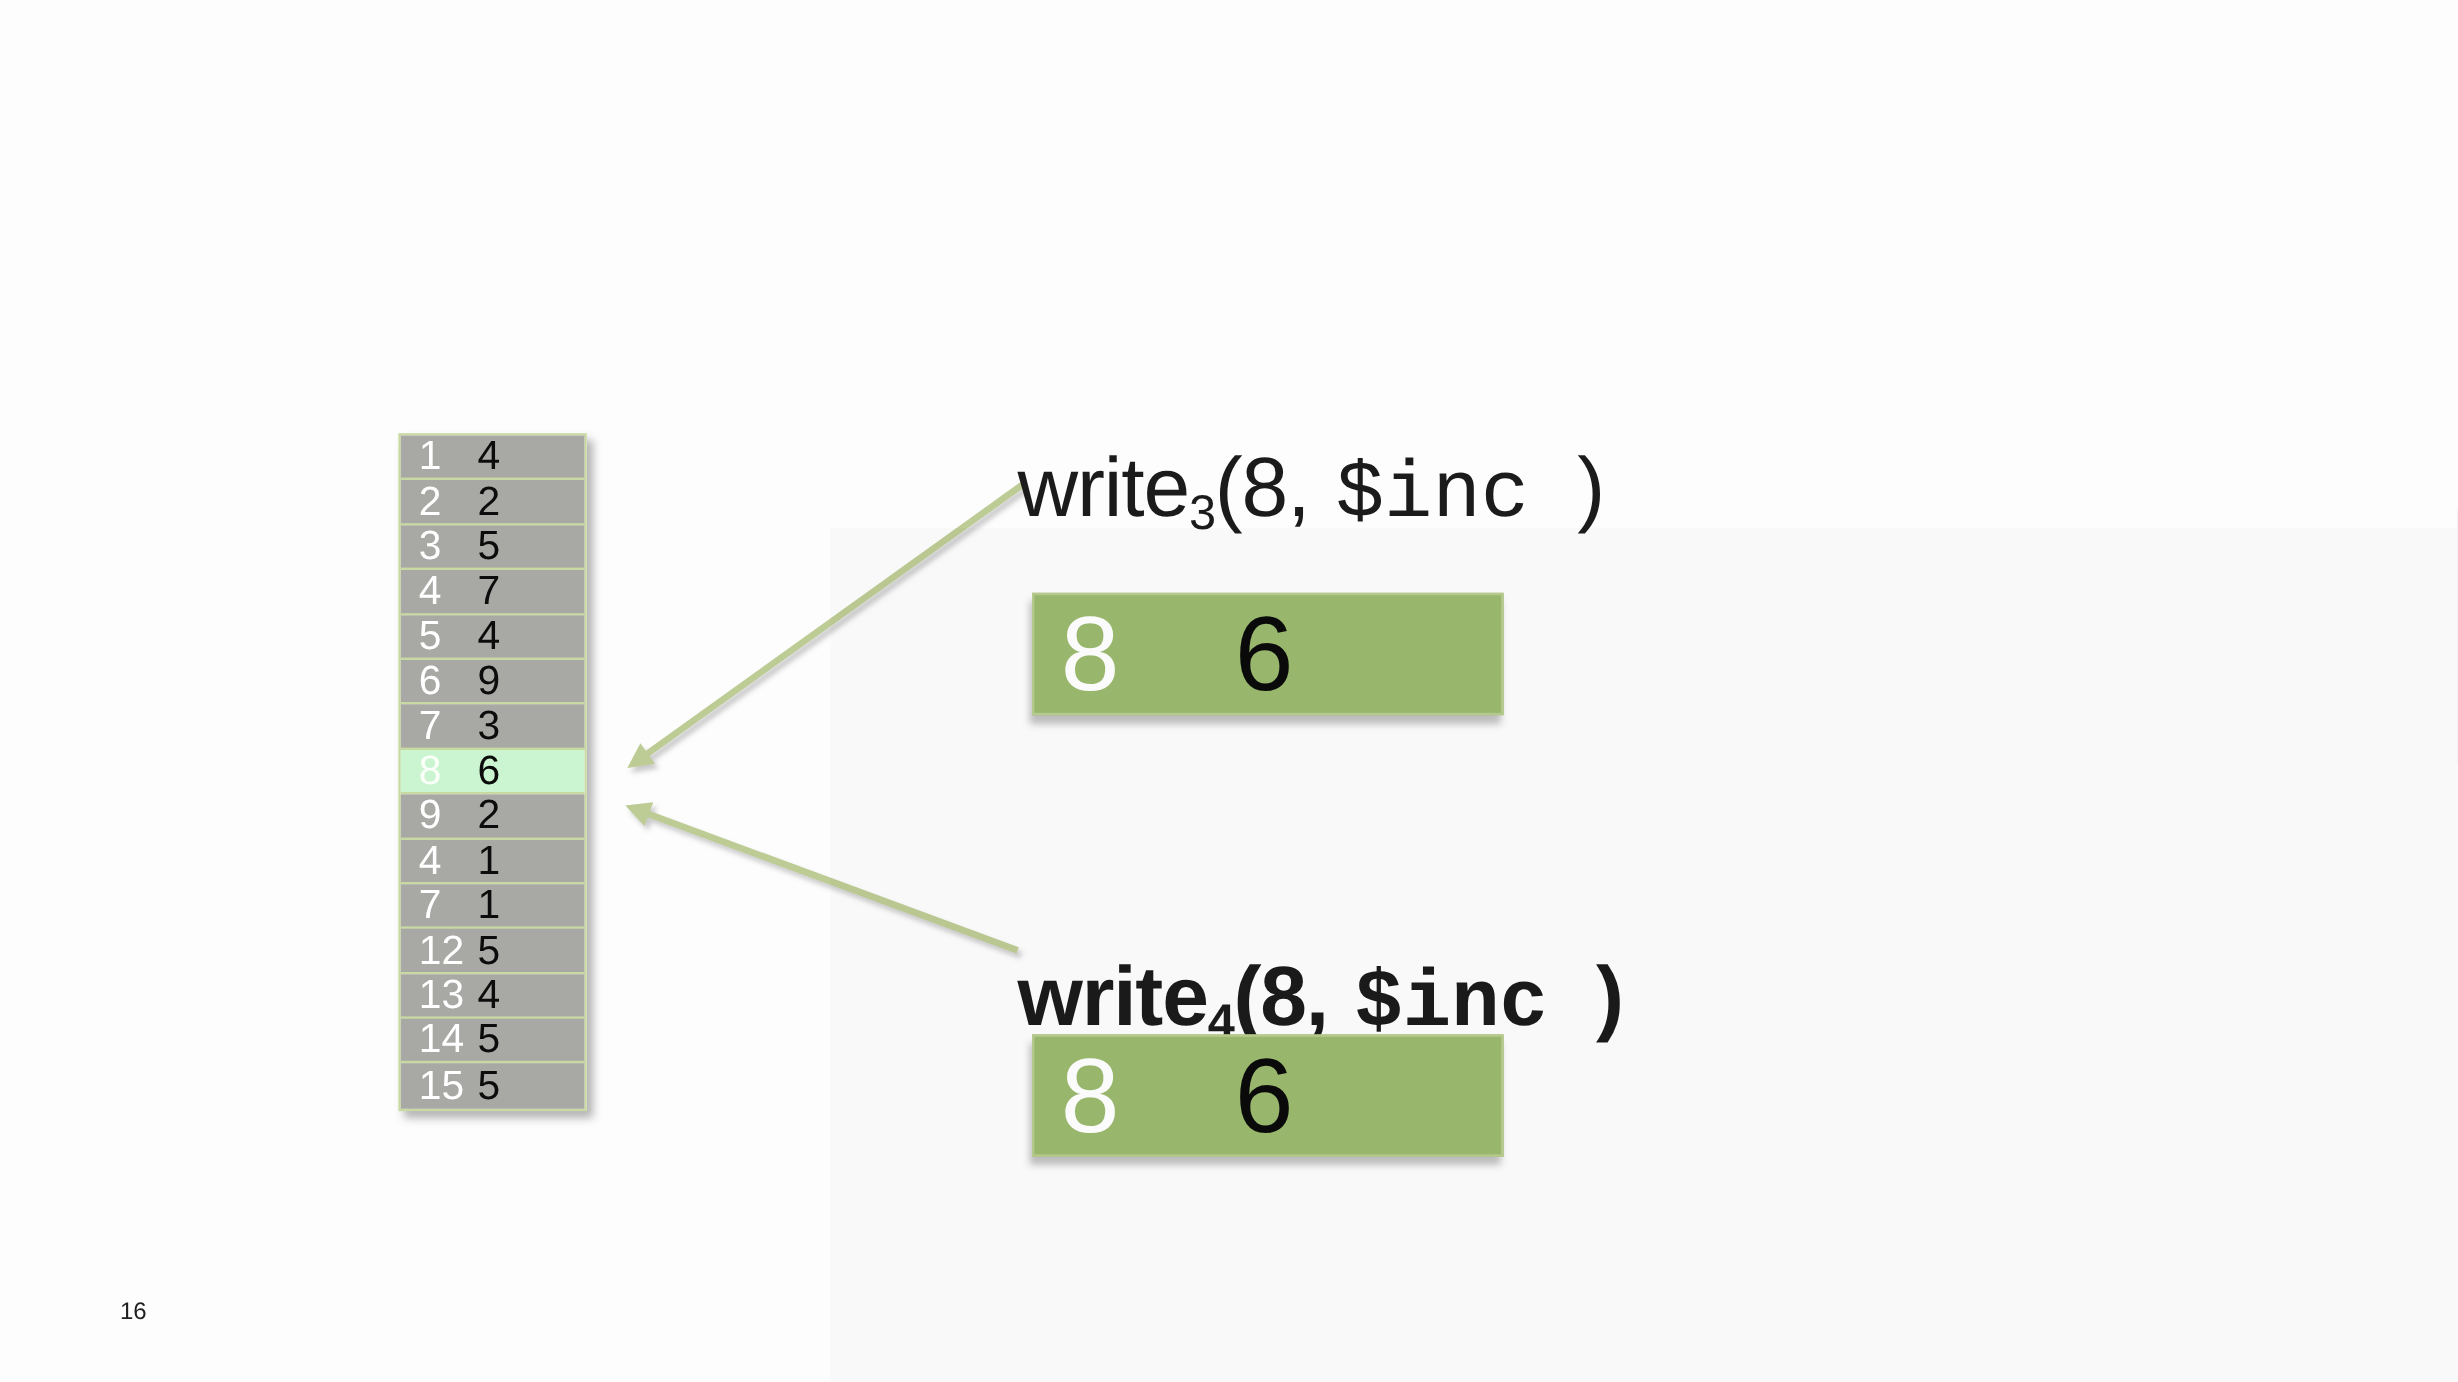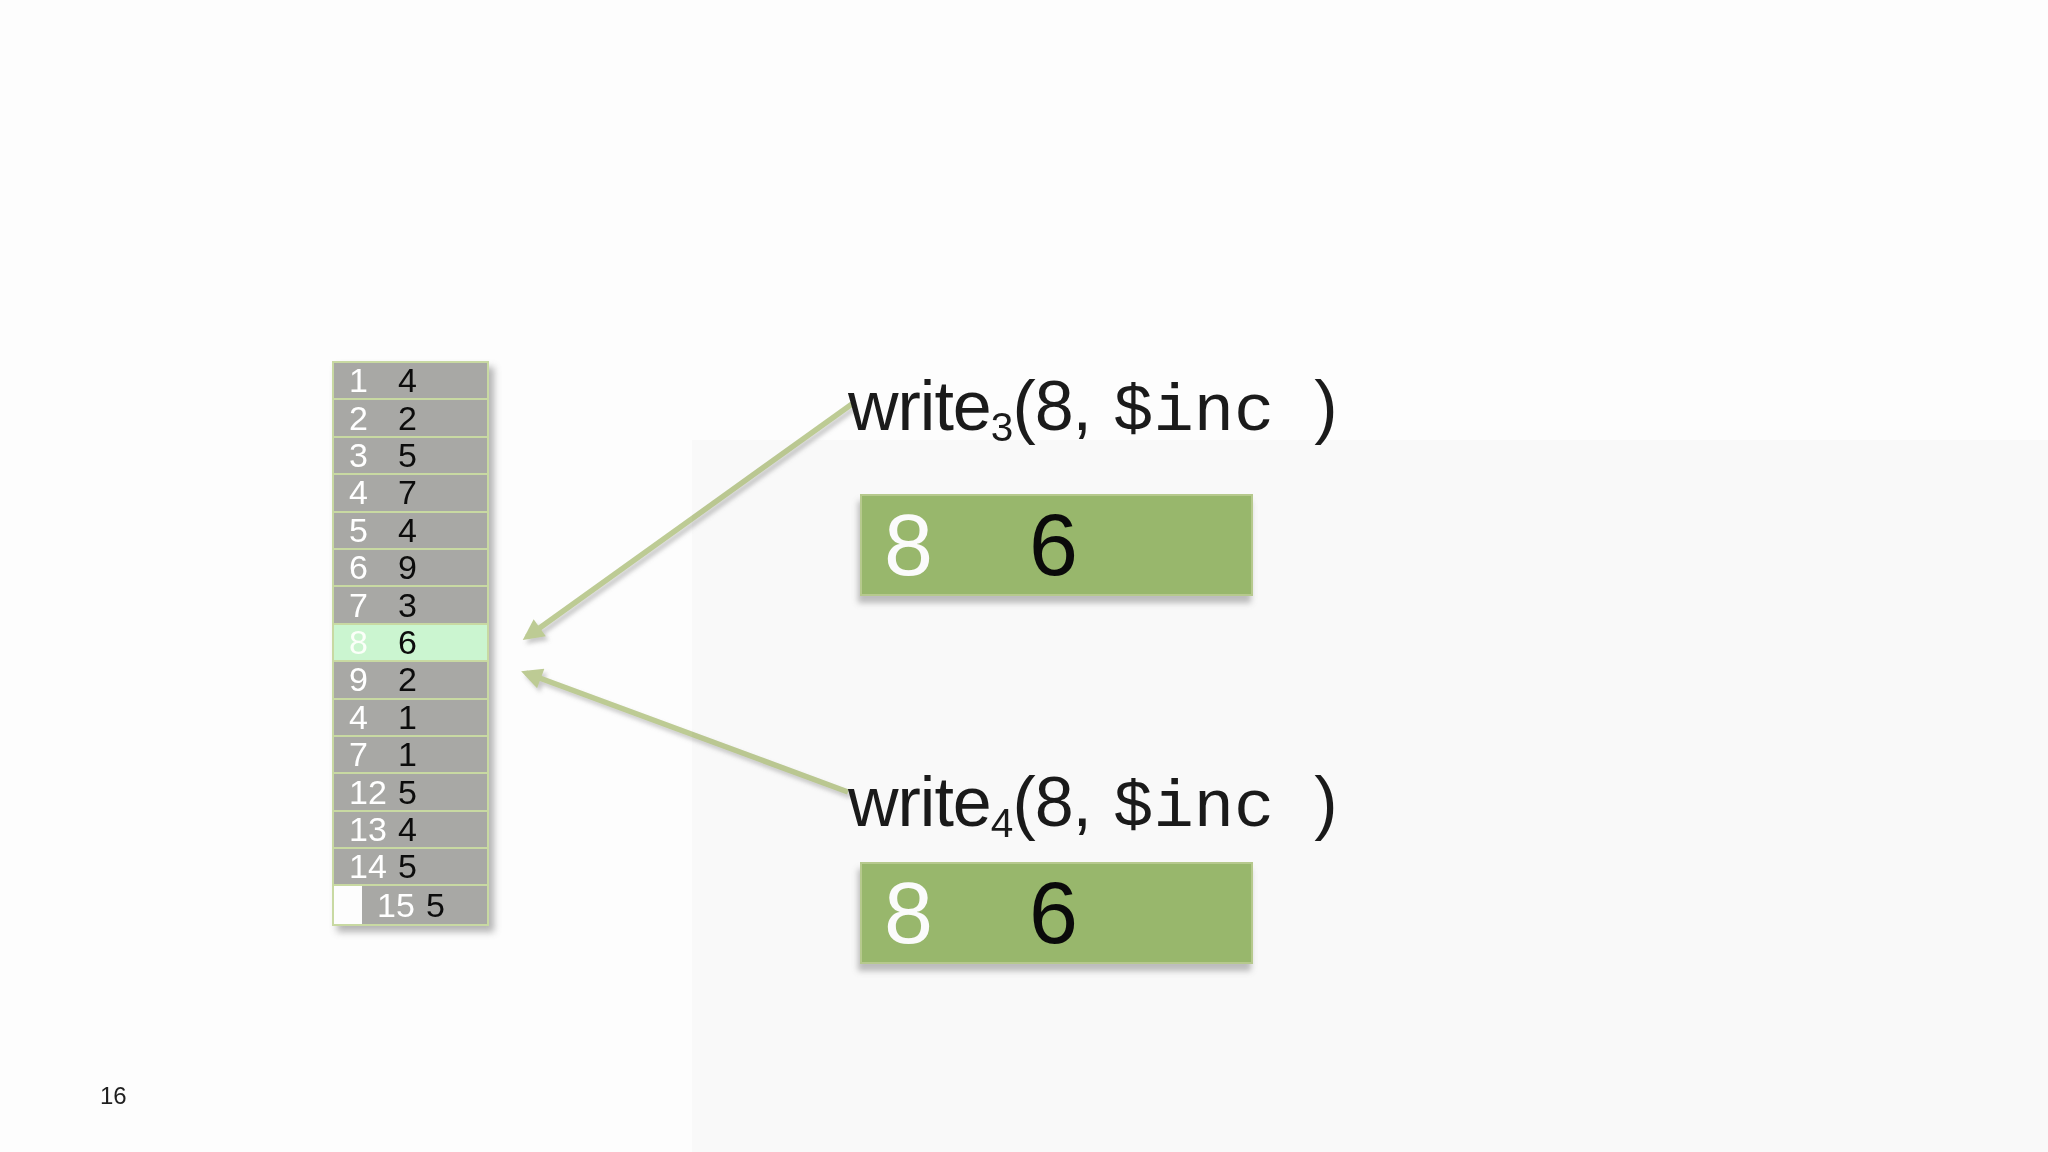--- a/index.html
+++ b/index.html
@@ -34,21 +34,21 @@
     border:2px solid var(--border_green);
     box-shadow:5px 6px 7px rgba(90,90,90,0.45);
   }
   .drow{
     display:flex;align-items:center;
     height:37.4px;
     background:var(--row_gray);
     border-bottom:2px solid var(--border_green);
     font-size:34px;line-height:37px;
   }
-  .drow:last-child{border-bottom:none;margin-left:28px;}
+  .drow:last-child{border-bottom:none;}
   .drow .rid{
     width:64px;padding-left:15px;
     color:#ffffff;
   }
   .drow .rval{color:#0c0c0c;}
   .drow.hl{background:var(--highlight_green);}
   .drow.hl .rid{color:#fbfff9;}
 
   
   .arrows{
@@ -59,21 +59,21 @@
     stroke:var(--arrow_green);stroke-width:5.5;fill:none;
   }
 
   
   .write{
     position:absolute;left:848px;
     font-size:70px;line-height:84px;letter-spacing:-1px;
     color:var(--ink);white-space:nowrap;
   }
   .write-a{top:340px;margin-top:24px;}
-  .write-b{top:760px;}
+  .write-b{top:788px;font-weight:bold;}
   .write .sub{
     font-size:0.58em;
     position:relative;top:0.26em;
   }
   .write .mono{
     font-family:"Liberation Mono",monospace;
     font-size:0.96em;letter-spacing:0;
     margin-left:22px;
   }
   .write .close{margin-left:40px;letter-spacing:0;}
@@ -88,21 +88,21 @@
     font-size:88px;
   }
   .gbox-a{top:494px;}
   .gbox-b{top:862px;}
   .gbox .gkey{color:#ffffff;margin-left:22px;}
   .gbox .gval{color:#0b0b0b;margin-left:96px;}
 
   
   .pagenum{
     position:absolute;left:100px;top:1082px;
-    font-size:24px;color:#1f1f1f;
+    font-size:20px;color:#1f1f1f;
   }
   .logo{
     position:absolute;left:1776px;top:1072px;
     font-family:"Liberation Serif",serif;font-weight:bold;
     font-size:44px;letter-spacing:1px;white-space:nowrap;
   }
   .logo .logo-a{color:var(--logo_dark);}
   .logo .logo-b{color:var(--logo_light);}
 </style>
 </head>

